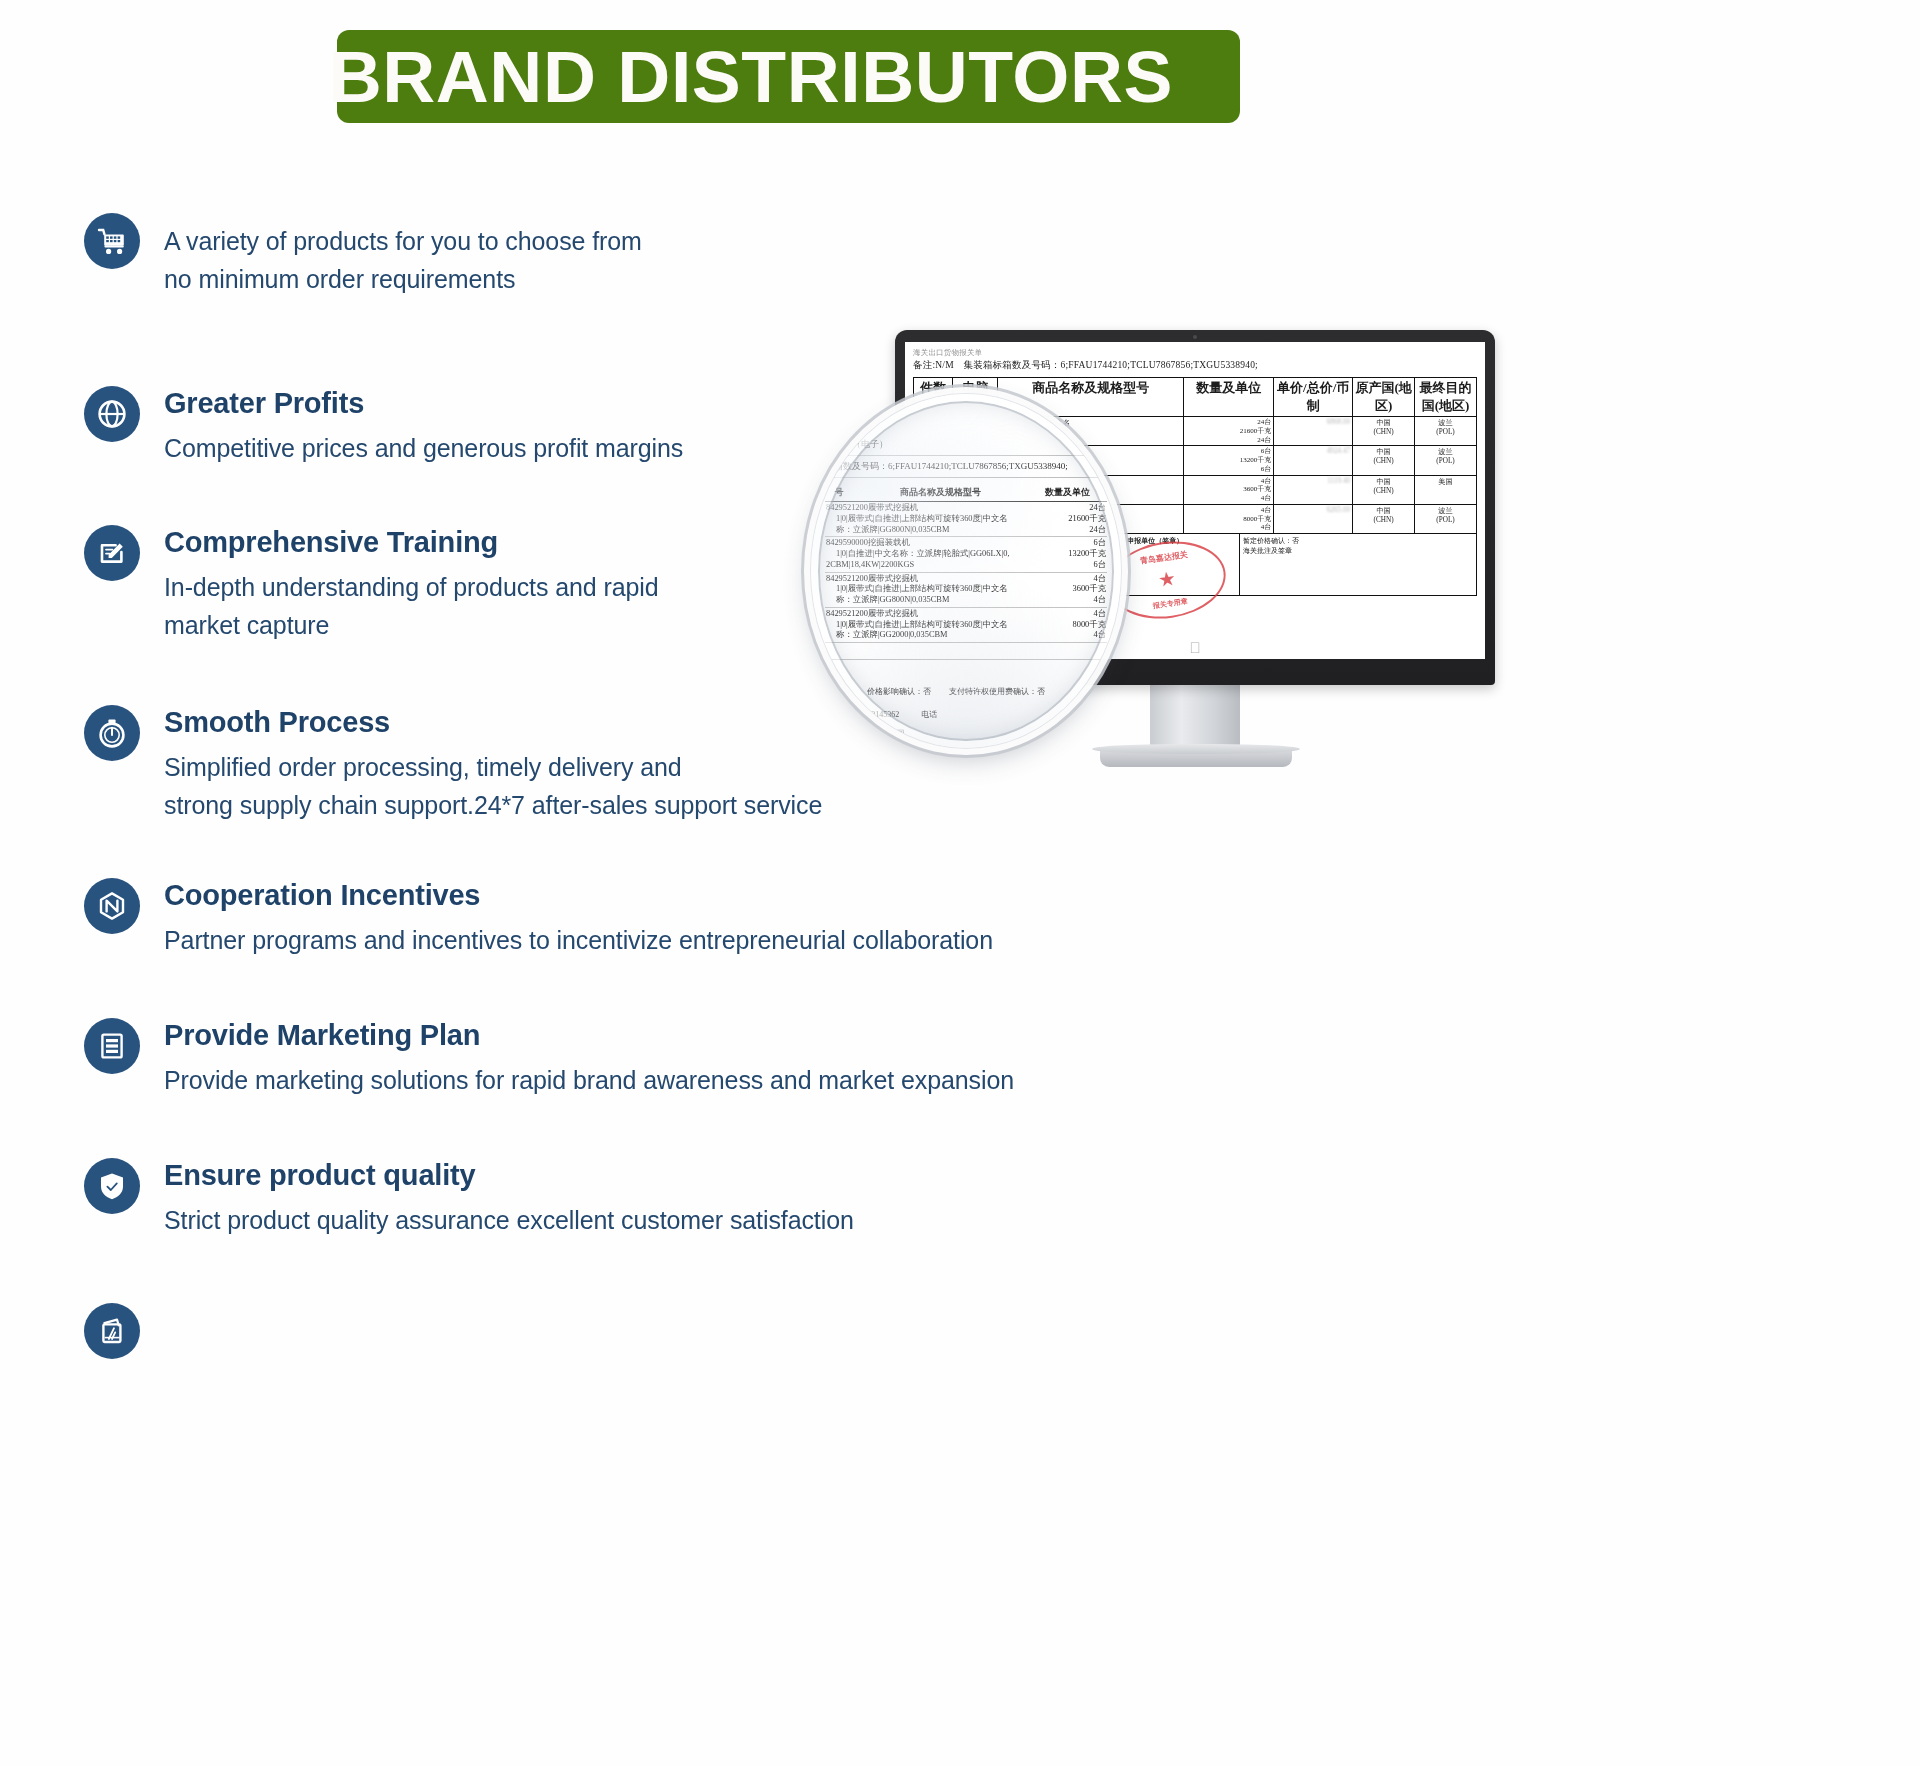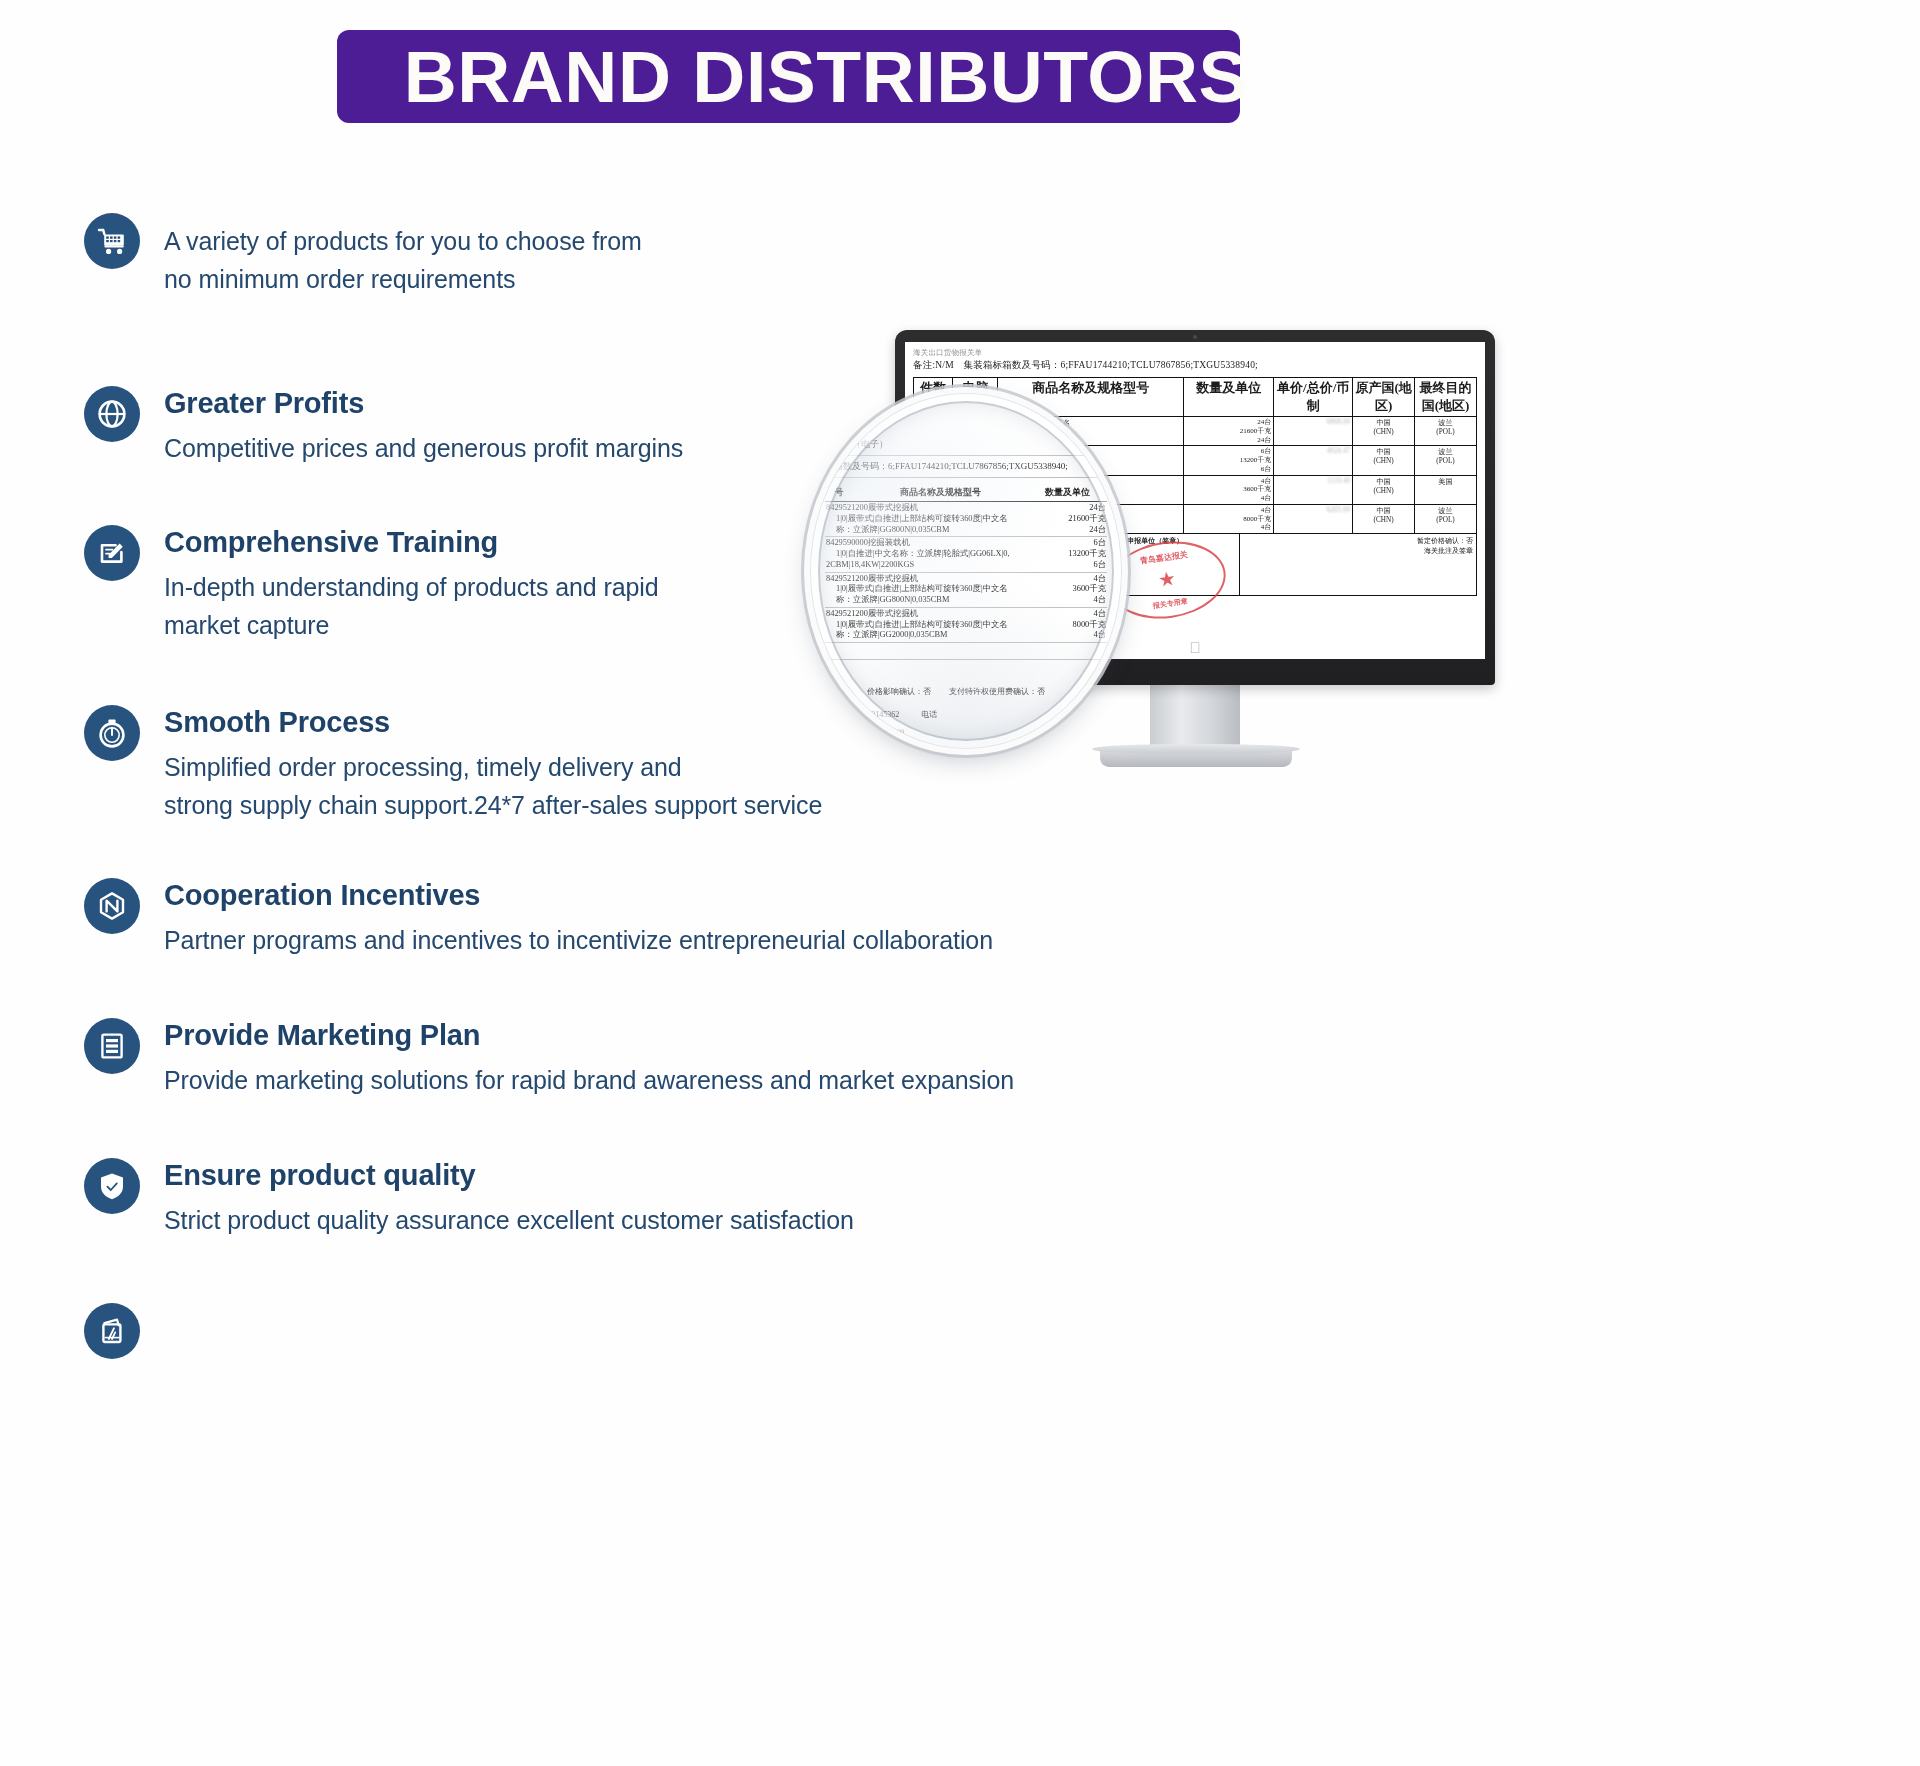--- a/index.html
+++ b/index.html
@@ -17,25 +17,25 @@
     background: #fefefe;
   }
 
   
   .header-banner {
     position: absolute;
     left: 337px;
     top: 30px;
     width: 903px;
     height: 93px;
-    background: #4c1d95;
+    background: #4d7c0f;
     border-radius: 12px;
     display: flex;
     align-items: center;
-    justify-content: flex-end;
+    justify-content: flex-start;
   }
   .header-title {
     color: #fdfbf7;
     font-size: 72px;
     font-weight: 700;
     letter-spacing: 0.5px;
     font-family: "Liberation Sans", sans-serif;
     line-height: 1;
     transform: scaleX(1.02);
     white-space: nowrap;
@@ -195,21 +195,21 @@
   .blurcell { color: #b9b9b9; filter: blur(1.3px); text-align: right; }
   .cen { text-align: center; }
   .doc-foot {
     display: flex;
     font-size: 7px;
     border: 0.6px solid #111;
     border-top: none;
     min-height: 62px;
   }
   .doc-foot > div { border-right: 0.6px solid #111; padding: 2px 3px; }
-  .doc-foot > div:last-child { border-right: none; text-align: right; }
+  .doc-foot > div:last-child { border-right: none; }
   .ff1 { width: 28%; }
   .ff2 { width: 30%; position: relative; }
   .ff3 { width: 42%; }
   .doc-bottomline {
     font-size: 7px;
     display: flex;
     gap: 26px;
     padding: 3px 2px 0 2px;
   }
 

